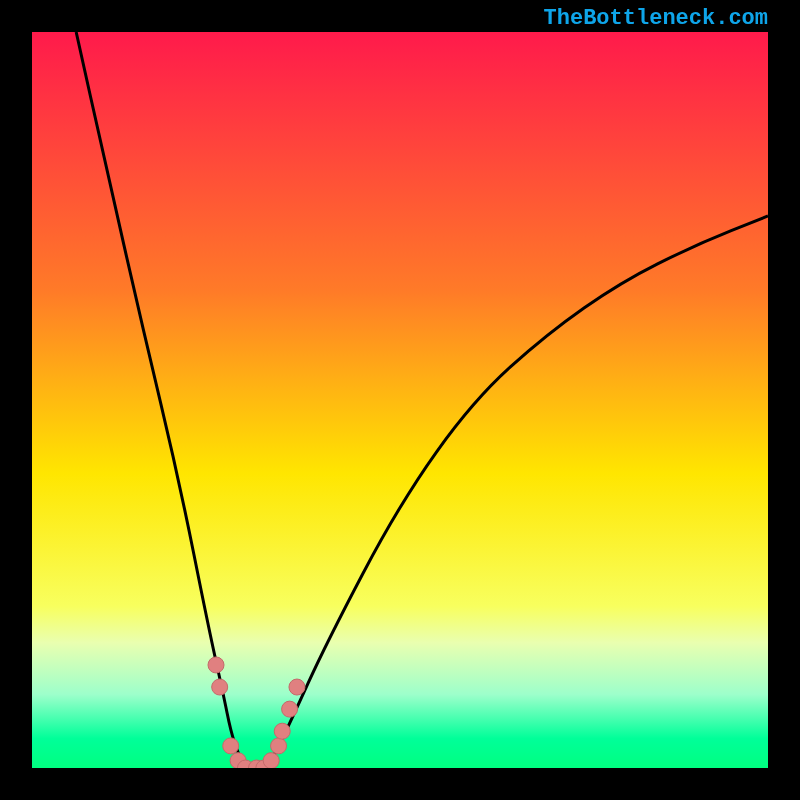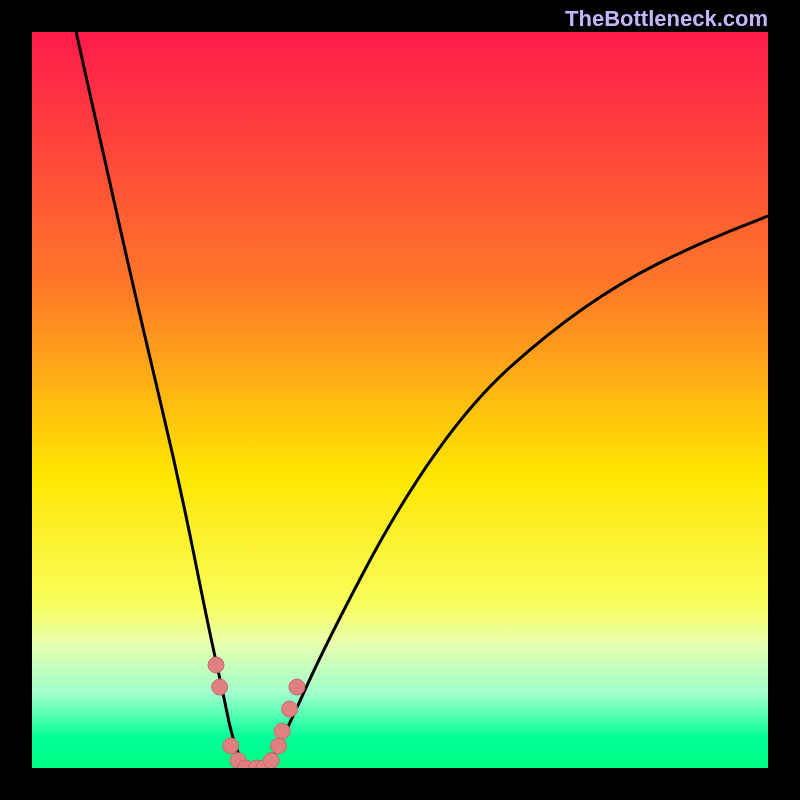--- a/index.html
+++ b/index.html
@@ -21,23 +21,23 @@
   .plot-area {
     position: absolute;
     overflow: hidden;
   }
   .gradient {
     position: absolute;
     inset: 0;
   }
   .watermark {
     position: absolute;
-    font-family: Liberation Sans, sans-serif;
+    font-family: Liberation Mono, monospace;
     font-weight: bold;
-    color: #c4b5fd;
+    color: #0ea5e9;
   }
   svg {
     position: absolute;
     inset: 0;
   }
 </style>
 </head>
 <body>
 
 <div class="frame">

